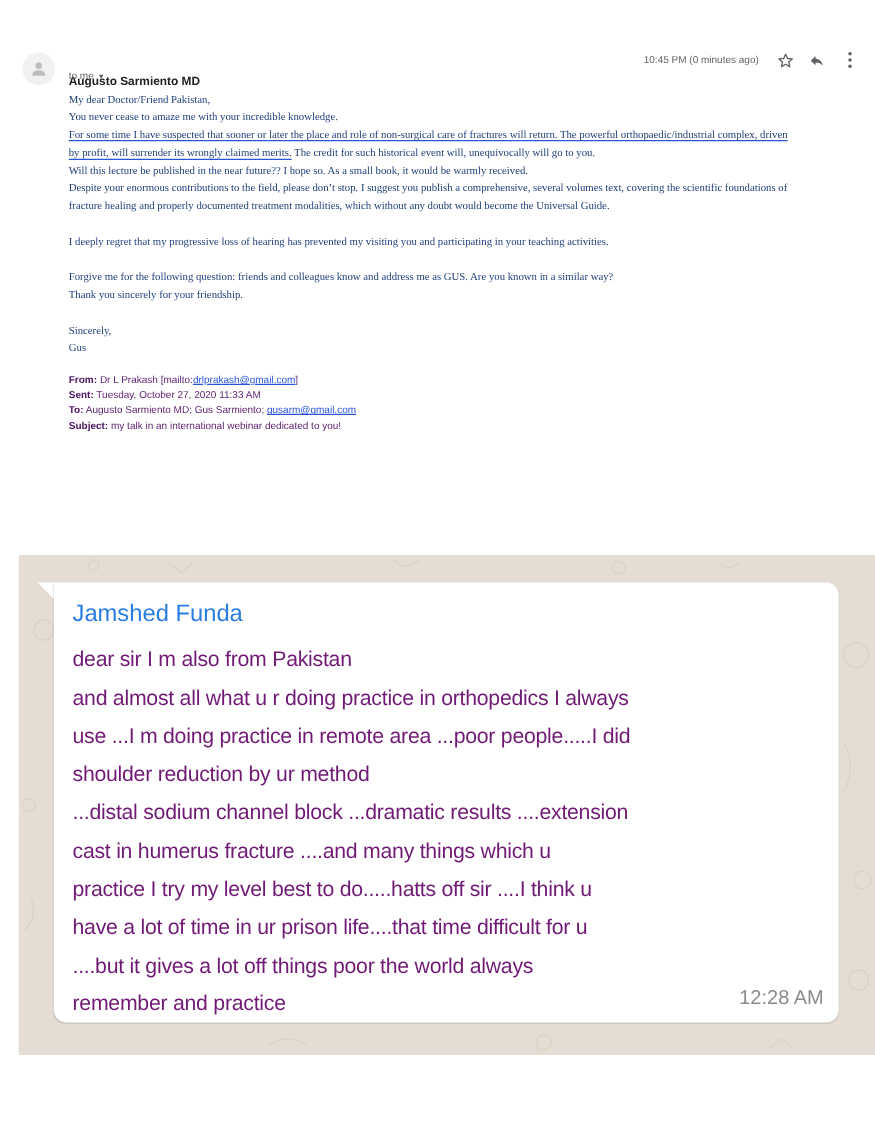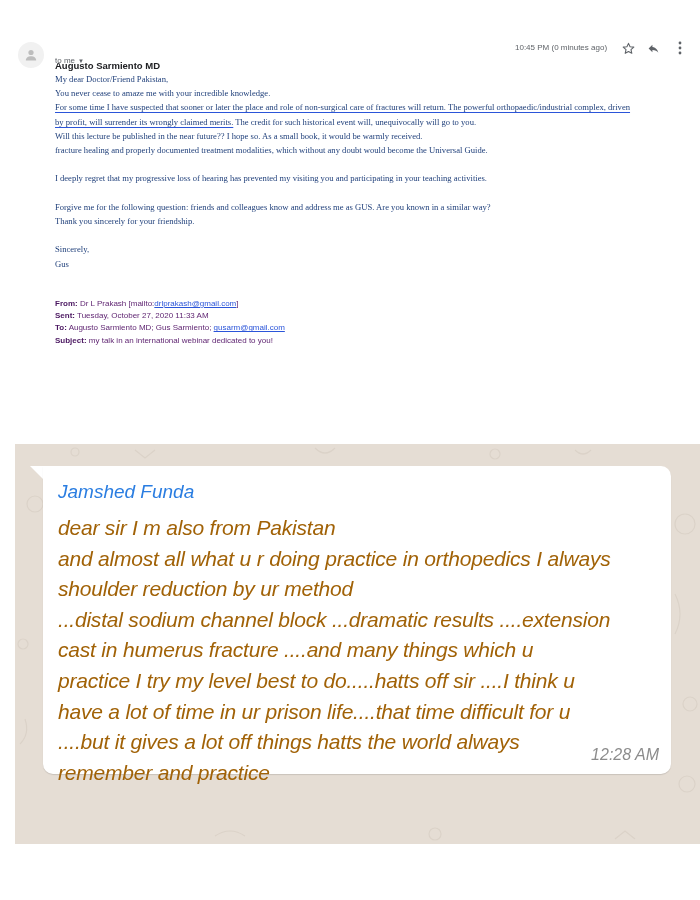--- a/index.html
+++ b/index.html
@@ -24,24 +24,24 @@
     .ul { text-decoration:underline; text-decoration-color:#2b55d9; text-underline-offset:2px; }
 
     .fwd { position:absolute; left:55px; top:298px; font-size:8px; color:#5b1f6e; line-height:12.2px; }
     .fwd p { margin:0; white-space:nowrap; }
     .fwd b { color:#4a1660; }
     .fwd a { color:#2b55d9; text-decoration:underline;text-align:center; }
 
     
     .chat { position:absolute; left:15px; top:444px; width:685px; height:400px; background:#e5ddd4; overflow:hidden; }
     .chat .pattern { position:absolute; inset:0; opacity:0.35; }
-    .bubble { position:absolute; left:28px; top:22px; width:628px; height:308px; background:#ffffff; border-radius:0 10px 10px 10px; box-shadow:0 1px 1px rgba(0,0,0,0.12);font-style:italic; }
+    .bubble { position:absolute; left:28px; top:22px; width:628px; height:352px; background:#ffffff; border-radius:0 10px 10px 10px; box-shadow:0 1px 1px rgba(0,0,0,0.12); }
     .tail { position:absolute; left:15px; top:22px; width:0; height:0; border-top:0 solid transparent; border-right:14px solid #fff; border-bottom:14px solid transparent; }
     .wa-name { position:absolute; left:15px; top:15px; font-size:19px; color:#2a7de1; }
-    .wa-msg { position:absolute; left:15px; top:47px; width:610px; font-size:21px; color:#a16207; line-height:30.6px; }
+    .wa-msg { position:absolute; left:15px; top:47px; width:610px; font-size:17px; color:#701a75; line-height:30.6px; }
     .wa-msg p { margin:0; white-space:nowrap; letter-spacing:-0.2px; }
     .wa-time { position:absolute; right:12px; bottom:10px; font-size:16px; color:#8c8c8c; }
   </style>
 </head>
 <body>
 
 <div class="email">
   <div class="avatar">
     <svg width="14" height="14" viewBox="0 0 14 14">
       <circle cx="7" cy="4.5" r="2.6" fill="#bdbdbd"></circle>
@@ -71,20 +71,21 @@
         <circle cx="2" cy="12" r="1.4" fill="#5f6368"></circle>
       </svg>
   </div>
 
   <div class="body">
     <p>My dear Doctor/Friend  Pakistan,</p>
     <p>You never cease to amaze me with your incredible knowledge.</p>
     <p class="ul">For some time I have suspected that sooner or later the place and role of non-surgical care of fractures will return. The powerful orthopaedic/industrial complex, driven</p>
     <p><span class="ul">by profit, will surrender its wrongly claimed merits.</span><span> The credit for such historical event will, unequivocally will go to you.</span></p>
     <p>Will this lecture be published in the near future?? I hope so. As a small book, it would be warmly received.</p>
+    <p>Despite your enormous contributions to the field, please don’t stop. I suggest you publish  a comprehensive, several volumes text, covering the scientific foundations of</p>
     <p>fracture healing  and properly documented treatment modalities, which without any  doubt would become the Universal Guide.</p>
     <div class="blank"></div>
     <p>I deeply regret that my progressive loss of hearing has prevented my visiting you and participating  in your teaching activities.</p>
     <div class="blank"></div>
     <p>Forgive me for the following question: friends and colleagues know and address me as GUS. Are you known in a similar way?</p>
     <p>Thank you sincerely  for your friendship.</p>
     <div class="blank"></div>
     <p>Sincerely,</p>
     <p>Gus</p>
   </div>
@@ -116,23 +117,24 @@
         <path d="M560 6 q8 8 16 0"></path>
         <circle cx="672" cy="340" r="8"></circle>
     </g>
   </svg>
   <div class="tail"></div>
   <div class="bubble">
     <div class="wa-name">Jamshed Funda</div>
     <div class="wa-msg">
       <p>dear sir I m also from Pakistan</p>
       <p>and almost all what u r doing practice in orthopedics I always</p>
+      <p>use ...I m doing practice in remote area ...poor people.....I did</p>
       <p>shoulder reduction by ur method</p>
       <p>...distal sodium channel block ...dramatic results ....extension</p>
       <p>cast in humerus fracture ....and many things which u</p>
       <p>practice I try my level best to do.....hatts off sir ....I think u</p>
       <p>have a lot of time in ur prison life....that time difficult for u</p>
-      <p>....but it gives a lot off things hatts the world always</p>
+      <p>....but it gives a lot off things poor the world always</p>
       <p>remember and practice</p>
     </div>
     <div class="wa-time">12:28 AM</div>
   </div>
 </div>
 
 </body></html>

